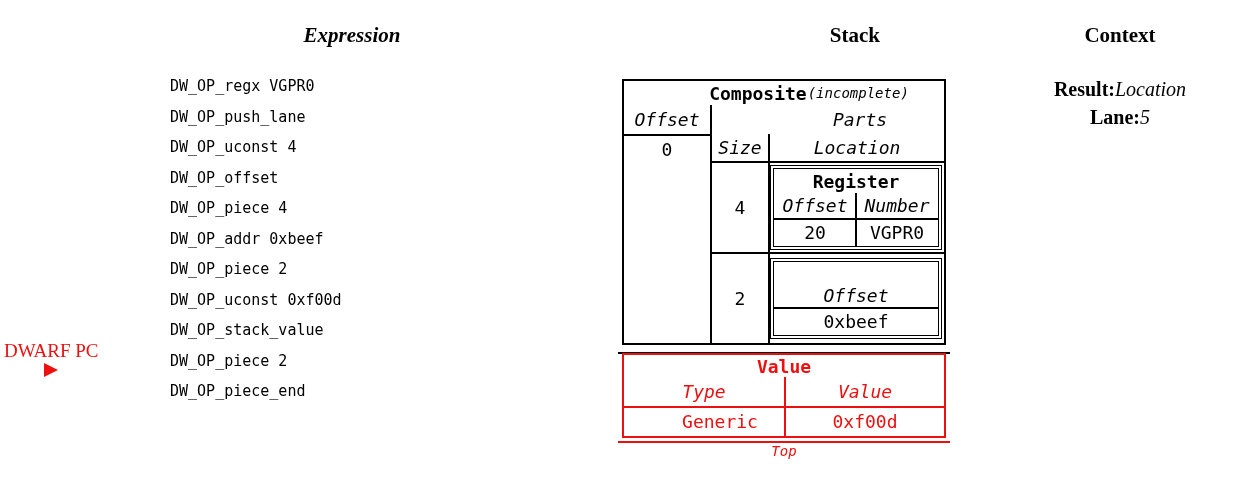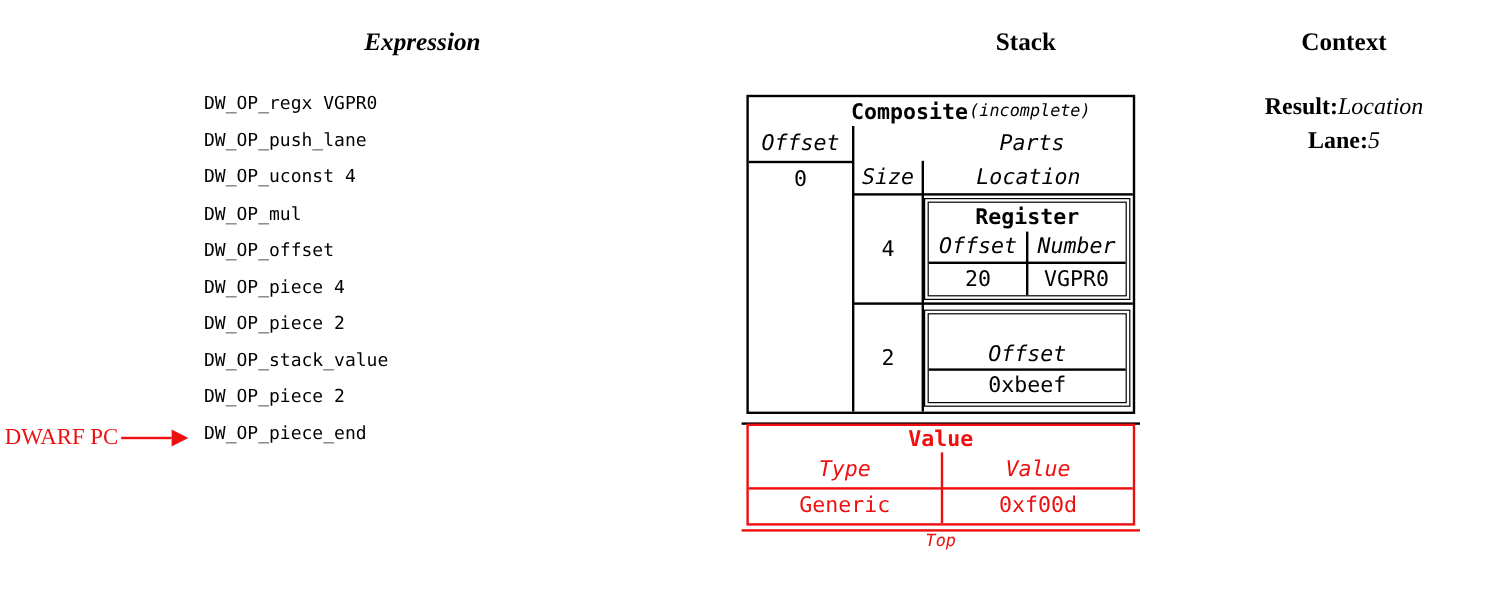--- a/index.html
+++ b/index.html
@@ -14,21 +14,21 @@
   .it { font-style: italic; }
   .cell { display: flex; align-items: center; justify-content: center; }
   .col-title {
     font-family: "Liberation Serif", serif; font-weight: bold;
     font-size: 21px; width: 200px; text-align: center; top: 22px; line-height: 26px;
   }
   
   .expr-list { left: 170px; top: 71px; }
   .expr-item { font-size: 15px; height: 30.5px; line-height: 30.5px; white-space: pre; }
   
-  .pc-note { left: 4px; top: 353px; height: 24px; display: flex; align-items: center; }
+  .pc-note { left: 4px; top: 339px; height: 24px; display: flex; align-items: center; flex-direction: column; }
   .pc-label { font-family: "Liberation Serif", serif; font-size: 19px; color: var(--red); line-height: 24px; }
   .pc-shaft { width: 42px; height: 2px; background: var(--red); margin-left: 2px; }
   .pc-head { width: 0; height: 0; border-left: 14px solid var(--red); border-top: 7px solid transparent; border-bottom: 7px solid transparent; }
   
   .composite { left: 622px; top: 79px; width: 320px; height: 262px; border: 2px solid var(--ink); font-size: 18px; }
   .composite .hline { background: var(--ink); position: absolute; }
   .composite .vline { background: var(--ink); position: absolute; }
   .comp-title { left: 7px; top: 0; width: 356px; height: 24px; }
   .comp-title .sub { font-size: 14px; font-style: italic; margin-left: 1px; }
   
@@ -47,24 +47,25 @@
 <body>
 
 <div class="abs col-title" style="left:252px;font-style:italic;">Expression</div>
 <div class="abs col-title" style="left:680px;text-align:right;">Stack</div>
 <div class="abs col-title" style="left:1020px;">Context</div>
 
 <div class="abs expr-list">
   <div class="expr-item">DW_OP_regx VGPR0</div>
   <div class="expr-item">DW_OP_push_lane</div>
   <div class="expr-item">DW_OP_uconst 4</div>
-  <div class="expr-item">DW_OP_mul</div>
   <div class="expr-item">DW_OP_offset</div>
   <div class="expr-item">DW_OP_piece 4</div>
+  <div class="expr-item">DW_OP_addr 0xbeef</div>
   <div class="expr-item">DW_OP_piece 2</div>
+  <div class="expr-item">DW_OP_uconst 0xf00d</div>
   <div class="expr-item">DW_OP_stack_value</div>
   <div class="expr-item">DW_OP_piece 2</div>
   <div class="expr-item">DW_OP_piece_end</div>
 </div>
 
 <div class="abs pc-note">
   <span class="pc-label">DWARF PC</span>
   <span class="pc-shaft"></span>
   <span class="pc-head"></span>
 </div>
@@ -112,21 +113,21 @@
 </div>
 
 <div class="abs sep-black" style="top:352px;"></div>
 
 <div class="abs value-entry">
   <div class="abs cell b" style="left:0; top:0; width:320px; height:22px;">Value</div>
   <div class="vline" style="left:160px; top:22px; width:2px; height:59px;"></div>
   <div class="abs cell it" style="left:0; top:22px; width:160px; height:29px;">Type</div>
   <div class="abs cell it" style="left:162px; top:22px; width:158px; height:29px;">Value</div>
   <div class="hline" style="left:0; top:51px; width:320px; height:2px;"></div>
-  <div class="abs cell" style="left:0; top:53px; width:160px; height:27px;">Generic</div>
+  <div class="abs cell" style="left:16px; top:53px; width:160px; height:27px;">Generic</div>
   <div class="abs cell" style="left:162px; top:53px; width:158px; height:27px;">0xf00d</div>
 </div>
 
 <div class="abs sep-red" style="top:441px;"></div>
 <div class="abs top-label">Top</div>
 
 <div class="abs ctx-line" style="top:78px;">
   <span class="b">Result:</span><span class="it">Location</span>
 </div>
 <div class="abs ctx-line" style="top:106px;">

